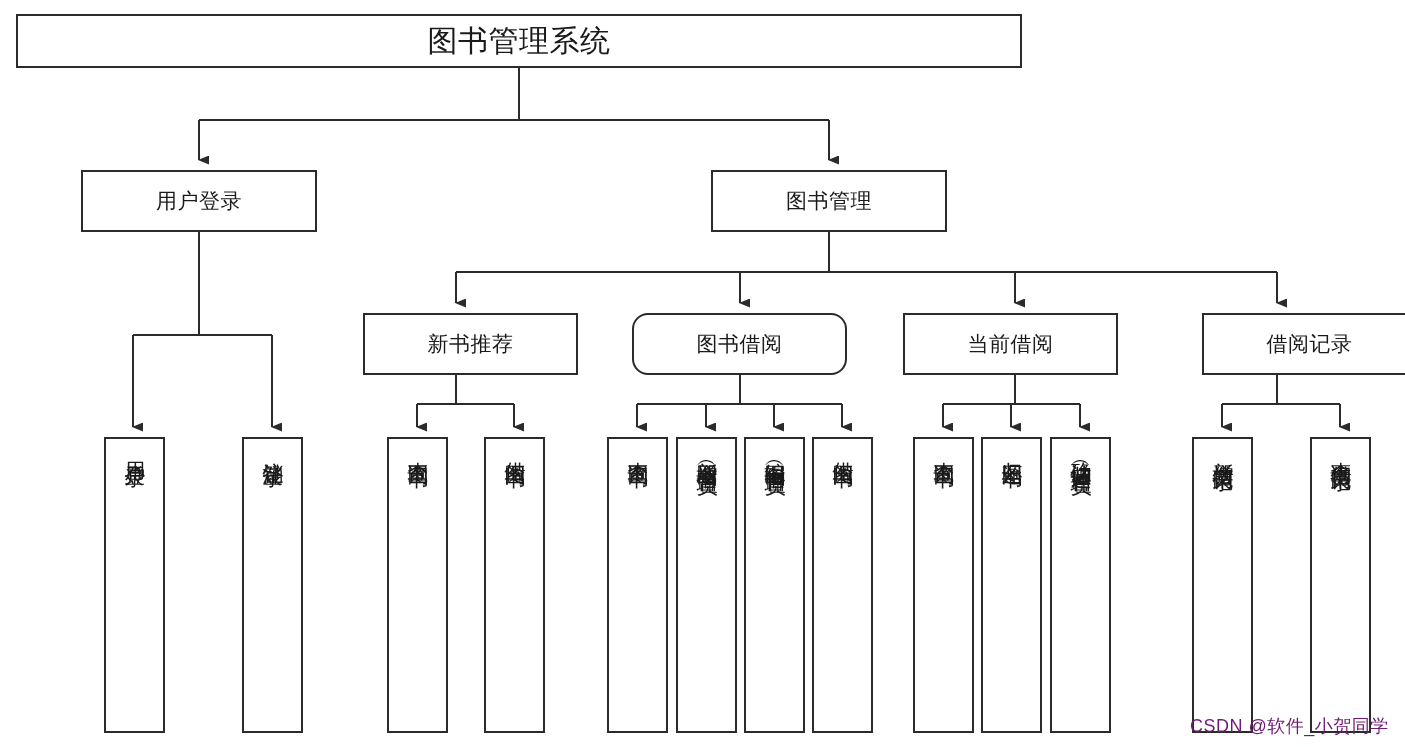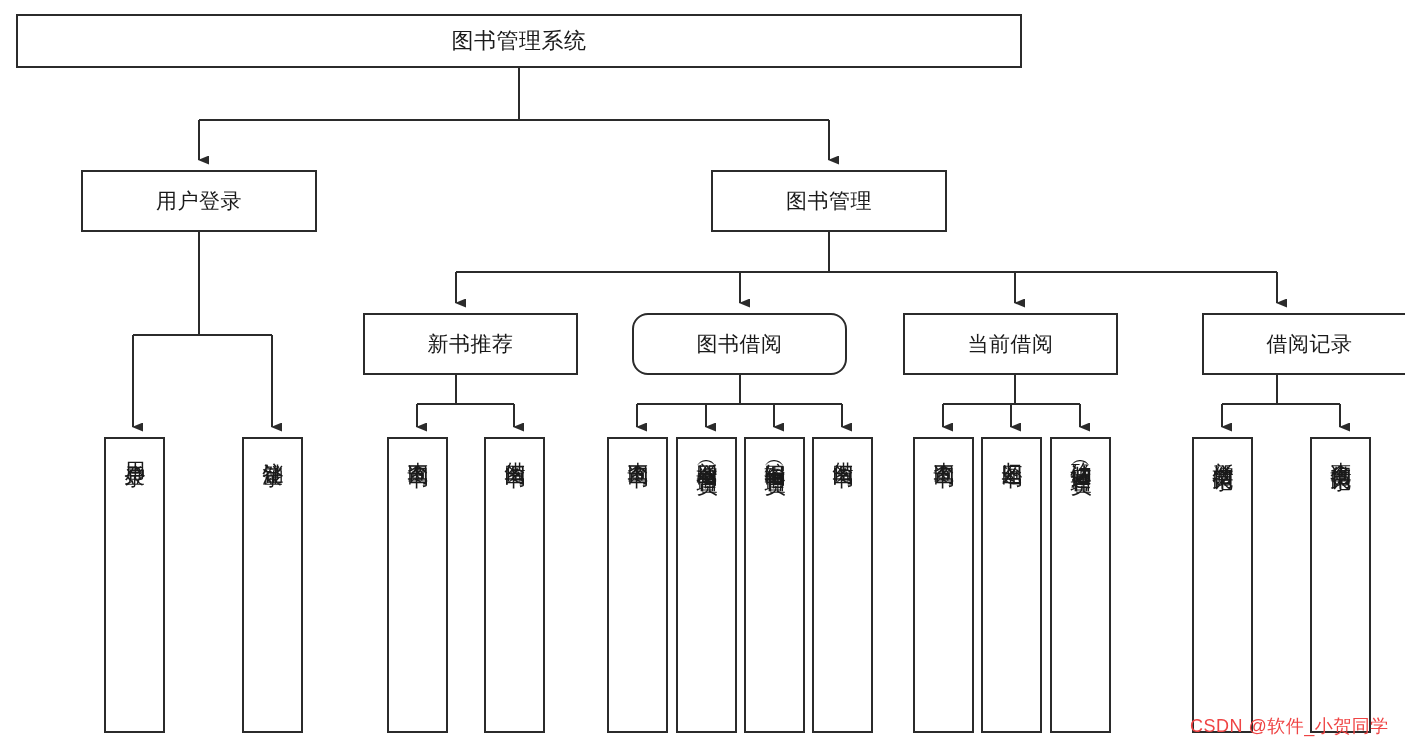--- a/index.html
+++ b/index.html
@@ -51,27 +51,27 @@
     justify-content: center;
     padding-top: 6px;
   }
   .node.vertical .node-label {
     writing-mode: vertical-rl;
     text-orientation: upright;
     font-size: 21px;
     letter-spacing: 2px;
     white-space: nowrap;
   }
-  .node.root .node-label { font-size: 22px; }
+  .node.root .node-label { font-size: 30px; }
   .watermark {
     position: absolute;
     left: 1190px;
     top: 714px;
     font-size: 18px;
-    color: #ef4444;
+    color: #701a75;
     white-space: nowrap;
     letter-spacing: 0.5px;
     pointer-events: none;
   }
 </style>
 </head>
 <body>
 
 <div id="diagram-root">
 

